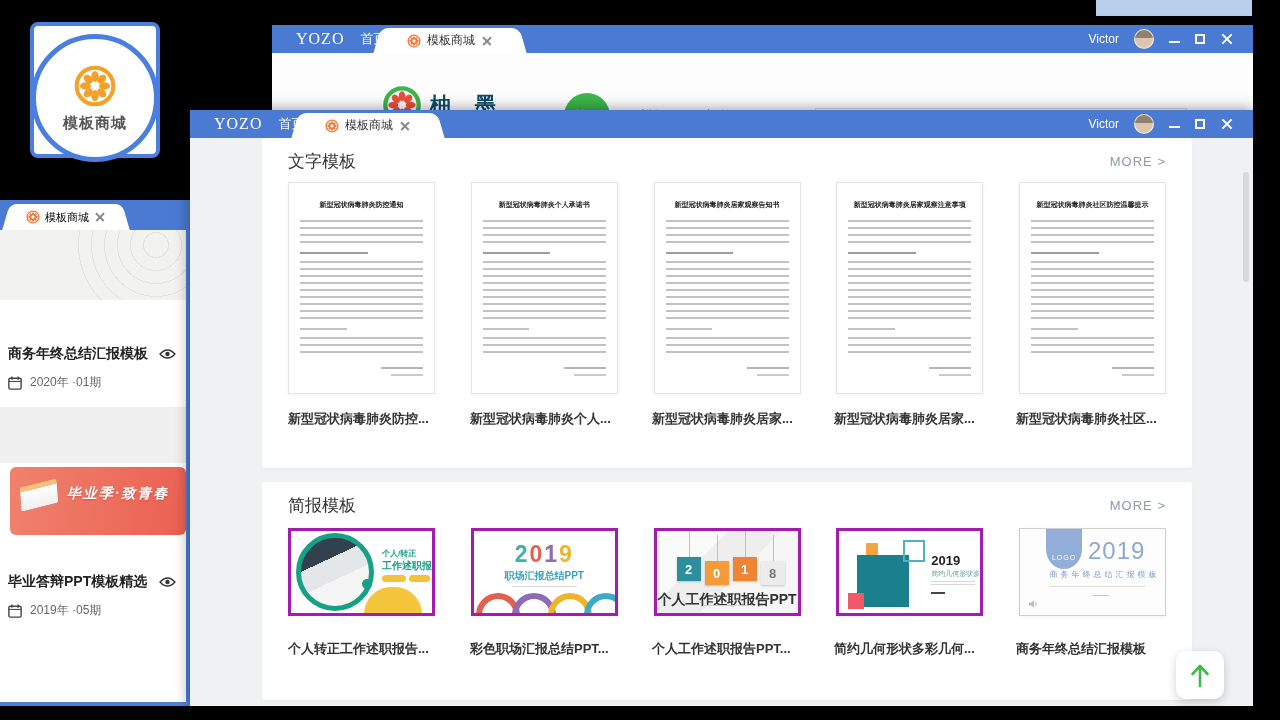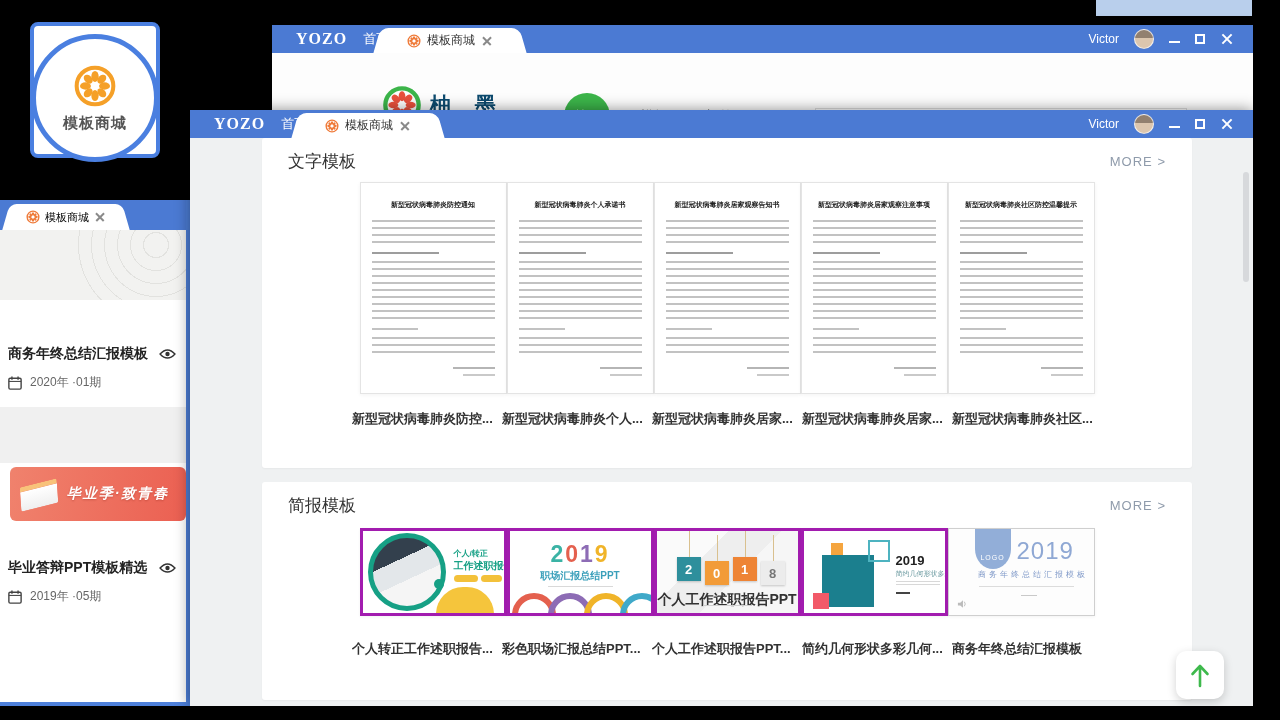--- a/index.html
+++ b/index.html
@@ -1,21 +1,21 @@
 <!DOCTYPE html>
 <html><head>
 <meta charset="utf-8">
 <style>
   *{margin:0;padding:0;box-sizing:border-box}
   html,body{width:1280px;height:720px}
   body{position:relative;overflow:hidden;background:#000;font-family:"Liberation Sans","DejaVu Sans",sans-serif}
 
   
   .titlebar{position:relative;height:28px;background:#4b7ad3;color:#fff;display:flex;align-items:center;padding-left:24px}
-  .brand{font-family:"Liberation Serif","DejaVu Serif",serif;font-weight:bold;font-size:16px;letter-spacing:1px}
+  .brand{font-family:"Liberation Serif","DejaVu Serif",serif;font-weight:normal;font-size:16px;letter-spacing:1px}
   .brand-menu{font-size:13px;margin-left:16px}
   .tab{position:absolute;left:112px;top:3px;height:25px;width:132px;background:#fff;border-radius:8px 8px 0 0;display:flex;align-items:center;justify-content:center;gap:6px;color:#333;cursor:pointer}
   .tab::before,.tab::after{content:"";position:absolute;top:0;width:14px;height:100%;background:#fff}
   .tab::before{left:-7px;transform:skewX(-16deg);border-radius:8px 0 0 0}
   .tab::after{right:-7px;transform:skewX(16deg);border-radius:0 8px 0 0}
   .tab>*{position:relative;z-index:1}
   .tab-label{font-size:12px;white-space:nowrap}
   .flower{width:14px;height:14px;flex:0 0 auto}
   .x-icon{width:12px;height:12px;position:relative;display:inline-block}
   .x-icon::before,.x-icon::after{content:"";position:absolute;left:50%;top:50%;width:11px;height:1.5px;background:#8a8a8a}
@@ -65,21 +65,21 @@
   .wl-tab::before,.wl-tab::after{content:"";position:absolute;top:0;width:12px;height:100%;background:#fff}
   .wl-tab::before{left:-6px;transform:skewX(-16deg);border-radius:7px 0 0 0}
   .wl-tab::after{right:-6px;transform:skewX(16deg);border-radius:0 7px 0 0}
   .wl-tab>*{position:relative;z-index:1}
   .wl-tab .tab-label{font-size:11px}
   .wl-texture{position:relative;height:70px;background:#f2f2f0;overflow:hidden}
   .wl-texture::before{content:"";position:absolute;right:-55px;top:-70px;width:170px;height:170px;border-radius:50%;background:repeating-radial-gradient(circle,transparent 0 12px,#e2e2df 12px 13px)}
   .wl-list{position:relative;background:#fff;padding-top:13px}
   .wl-banner{position:relative;margin-left:10px;height:62px;border-radius:6px;overflow:hidden;cursor:pointer}
   .wl-banner1{background:linear-gradient(100deg,#4b8fe2,#2f63c7 75%)}
-  .wl-banner2{margin-top:4px;height:54px;background:linear-gradient(100deg,#f0826d,#eb6052)}
+  .wl-banner2{margin-top:4px;height:68px;background:linear-gradient(100deg,#f0826d,#eb6052)}
   .wl-b-title{position:absolute;left:0;right:0;top:14px;padding-left:30px;text-align:center;color:#fff;font-weight:bold;font-size:13px;letter-spacing:1px;text-shadow:0 1px 2px rgba(20,20,60,.3)}
   .wl-b-sub{position:absolute;left:0;right:0;top:33px;padding-left:30px;text-align:center;color:rgba(255,255,255,.88);font-size:7px;letter-spacing:2px}
   .wl-bars{position:absolute;left:13px;bottom:9px;display:flex;align-items:flex-end;gap:3px}
   .wl-bars i{display:block;width:6px;background:#ffd34d;border-radius:1px}
   .wl-bars i:nth-child(2){height:22px;background:#9fd0ff}
   .wl-bars i:nth-child(1){height:13px}
   .wl-bars i:nth-child(3){height:16px;background:#e8f2ff}
   .wl-book{position:absolute;left:10px;top:16px;width:38px;height:24px;background:linear-gradient(#ffffff,#efefef);border-top:5px solid #f8c27a;transform:rotate(-14deg) skewX(-10deg);border-radius:2px}
   .wl-b2-title{position:absolute;left:0;right:0;top:18px;padding-left:40px;text-align:center;color:#fff;font-weight:bold;font-style:italic;font-size:14px;letter-spacing:2px;text-shadow:0 1px 2px rgba(120,20,10,.3)}
   .wl-row-title{display:flex;justify-content:space-between;align-items:center;margin:32px 10px 0 8px;font-size:14px;font-weight:bold;color:#222;cursor:pointer}
@@ -89,21 +89,21 @@
 
   
   .win-main{position:absolute;left:190px;top:110px;width:1063px;height:596px;background:#eff1f2;box-shadow:0 0 14px rgba(0,0,0,.45)}
   .wm-content{position:absolute;left:0;right:0;top:28px;bottom:0;background:#eff1f2}
   .sec-card{position:absolute;left:72px;width:930px;background:#fff;border-radius:3px;box-shadow:0 1px 2px rgba(0,0,0,.04)}
   .sec1{top:0;height:330px}
   .sec2{top:344px;height:218px}
   .sec-head{display:flex;justify-content:space-between;align-items:center;padding:12px 26px 0}
   .sec-title{font-size:17px;color:#333}
   .sec-more{font-size:13px;color:#8f9bab;letter-spacing:1px;cursor:pointer}
-  .thumb-row,.cap-row{position:absolute;left:26px;right:26px;display:flex;justify-content:center}
+  .thumb-row,.cap-row{position:absolute;left:26px;right:26px;display:flex;justify-content:space-between}
   .sec1 .thumb-row{top:44px}
   .sec1 .cap-row{top:272px}
   .sec2 .thumb-row{top:46px}
   .sec2 .cap-row{top:158px}
   .caption{width:150px;font-size:13px;font-weight:bold;color:#333;white-space:nowrap;overflow:hidden;cursor:pointer}
 
   
   .doc-thumb{width:147px;height:212px;background:#fff;border:1px solid #e4e4e4;box-shadow:0 1px 4px rgba(0,0,0,.05);padding:17px 11px 0;cursor:pointer}
   .doc-title{font-size:7px;font-weight:bold;color:#222;text-align:center;white-space:nowrap;overflow:hidden;margin-bottom:10px}
   .doc-p{background:repeating-linear-gradient(to bottom,#c2c2c2 0 2px,transparent 2px 7px)}

